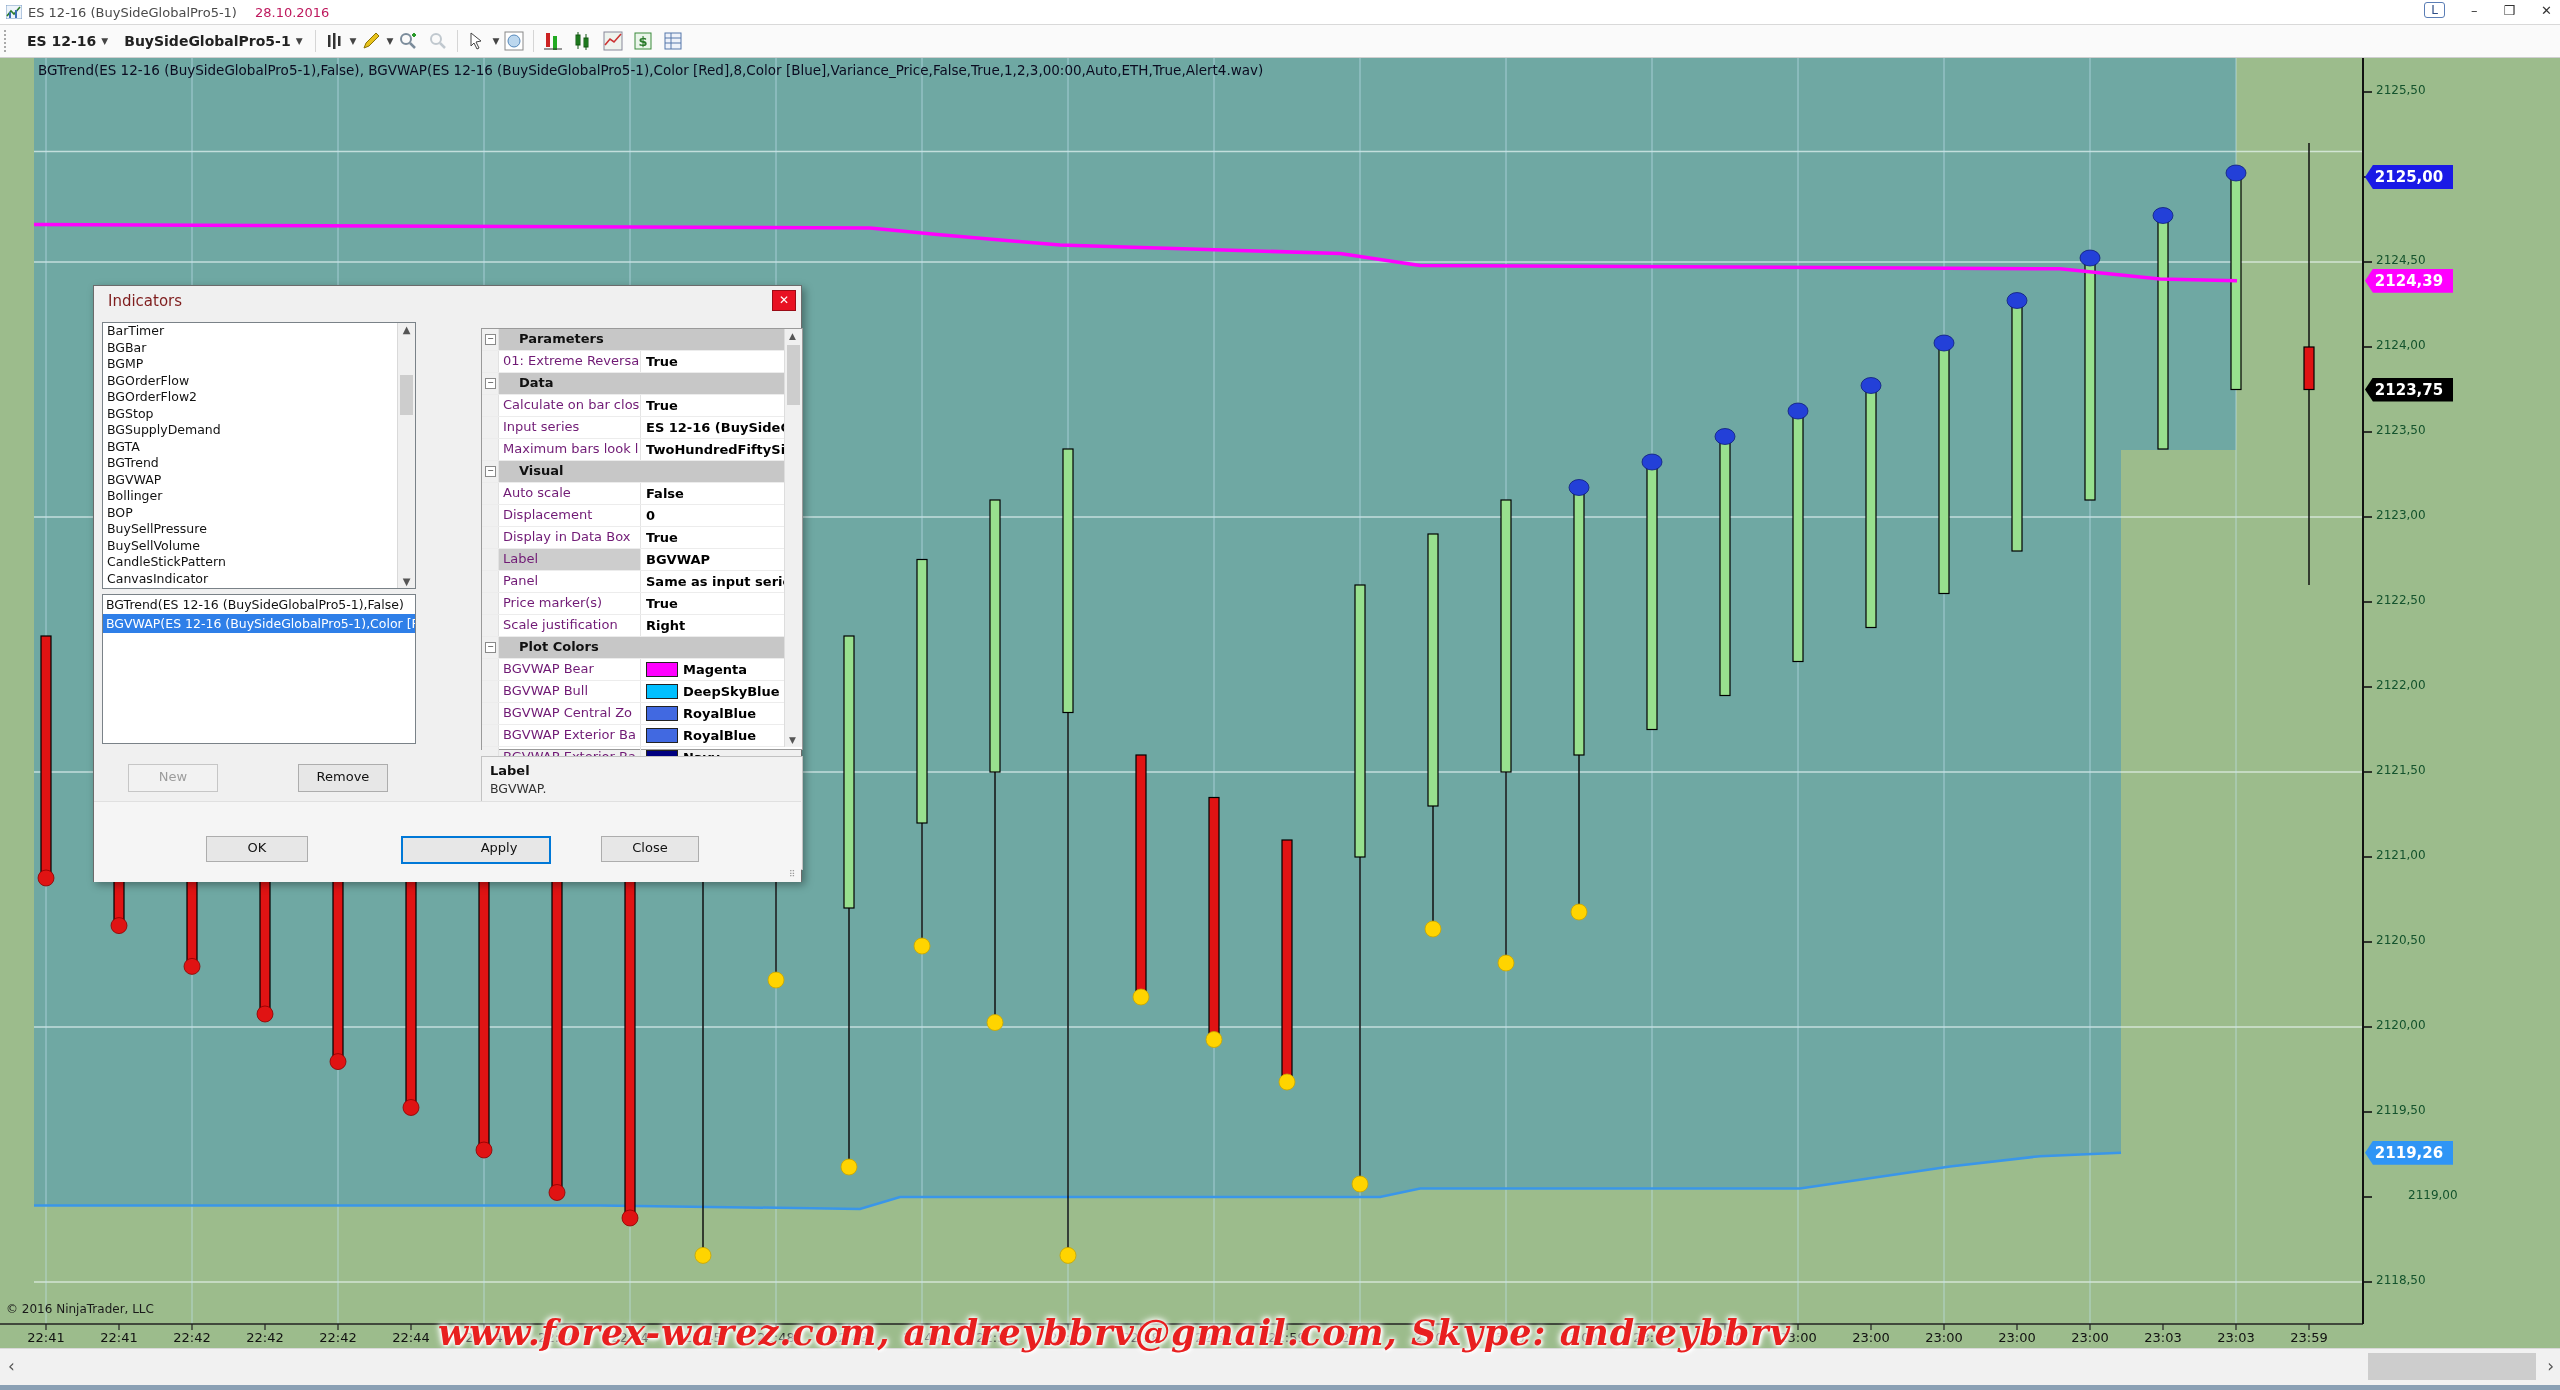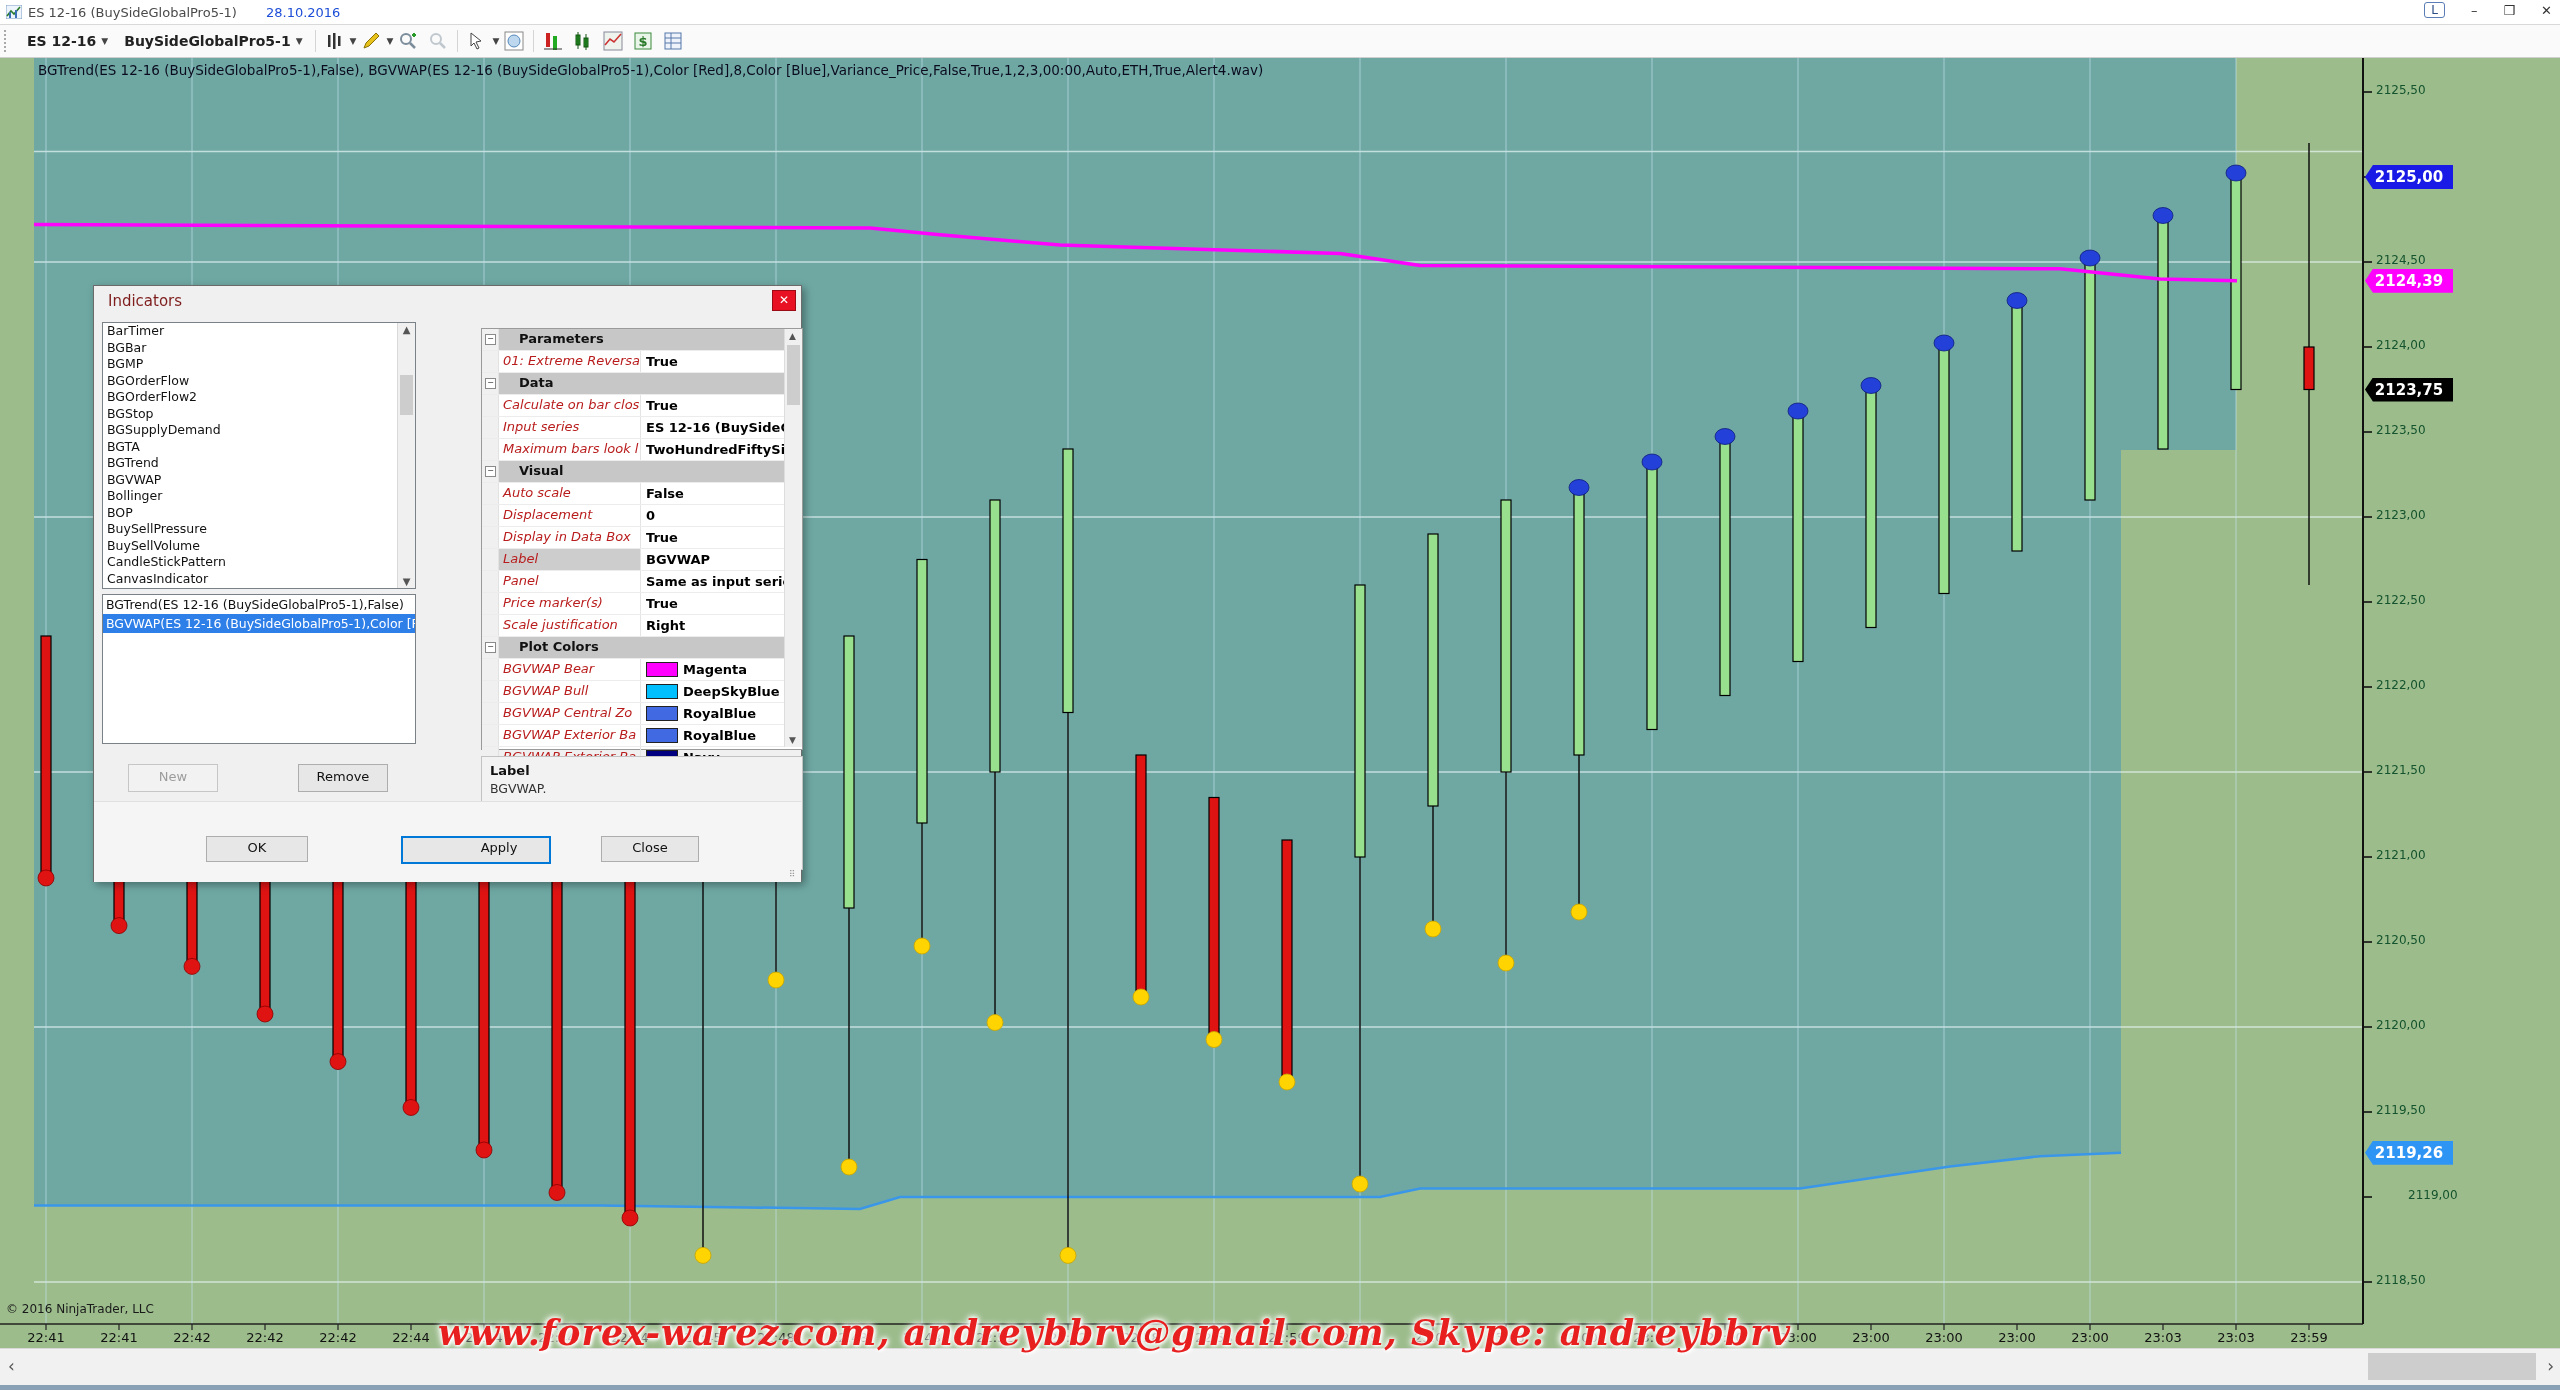--- a/index.html
+++ b/index.html
@@ -3,21 +3,21 @@
 <meta charset="utf-8">
 <style>
   html,body{margin:0;padding:0;width:2560px;height:1390px;overflow:hidden;
     font-family:"DejaVu Sans","Liberation Sans",sans-serif;}
   #app{position:relative;width:2560px;height:1390px;background:#9cbc8c;}
   
   #titlebar{position:absolute;left:0;top:0;width:2560px;height:24px;background:#ffffff;
     border-bottom:1px solid #d9d9d9;display:flex;align-items:center;}
   #titlebar .appicon{width:16px;height:14px;margin:0 6px 0 6px;}
   #titlebar .title{font-size:13px;color:#4a4a4a;}
-  #titlebar .date{font-size:13px;color:#1d4ed8;margin-left:29px;}
+  #titlebar .date{font-size:13px;color:#be185d;margin-left:18px;}
   #win-controls{position:absolute;right:8px;top:2px;display:flex;align-items:center;gap:26px;
     font-size:13px;color:#333;}
   #l-badge{border:1px solid #5a7db5;border-radius:3px;padding:0 6px;font-size:12px;color:#2d4d86;}
   
   #toolbar{position:absolute;left:0;top:25px;width:2560px;height:32px;background:#fafafa;
     border-bottom:1px solid #cfcfcf;display:flex;align-items:center;font-size:14px;color:#222;}
   .grip{width:5px;height:22px;margin:0 8px 0 4px;border-left:2px dotted #a9a9a9;}
   .tb-item{display:flex;align-items:center;gap:5px;padding:0 8px;height:26px;cursor:default;}
   .tb-item b{font-weight:bold;}
   .caret{font-size:9px;color:#444;}
@@ -71,22 +71,22 @@
   #dlg-bottom-sep{position:absolute;left:0px;top:515px;width:707px;height:80px;background:#f5f5f5;
     border-top:1px solid #e0e0e0;}
   
   #prop-grid{position:absolute;left:387px;top:42px;width:320px;height:420px;background:#fff;
     border:1px solid #9a9a9a;}
   .pg-row{display:flex;height:21px;line-height:20px;border-bottom:1px solid #ececec;font-size:13px;}
   .pg-margin{width:16px;background:#f0f0f0;border-right:1px solid #e2e2e2;position:relative;}
   .pg-exp{position:absolute;left:3px;top:5px;width:9px;height:9px;border:1px solid #8a8a8a;
     background:#fff;font-size:8px;line-height:7px;text-align:center;color:#333;}
   .pg-sec{flex:1;background:#c7c7c7;font-weight:bold;color:#111;padding-left:20px;}
-  .pg-label{width:137px;padding-left:4px;color:#b91c1c;white-space:nowrap;overflow:hidden;
-    border-right:1px solid #e4e4e4;font-style:italic;}
+  .pg-label{width:137px;padding-left:4px;color:#701a75;white-space:nowrap;overflow:hidden;
+    border-right:1px solid #e4e4e4;}
   .pg-label.sel{background:#cdcdcd;}
   .pg-value{flex:1;font-weight:bold;color:#000;padding-left:5px;white-space:nowrap;overflow:hidden;
     display:flex;align-items:center;gap:5px;}
   .swatch{display:inline-block;width:30px;height:13px;border:1px solid #222;}
   #pg-scroll{position:absolute;right:0;top:0;width:17px;height:418px;background:#f0f0f0;border-left:1px solid #ddd;}
   
   #desc-box{position:absolute;left:387px;top:470px;width:320px;height:112px;background:#f2f2f2;
     border:1px solid #c2c2c2;}
   #desc-box .t{font-weight:bold;font-size:13px;color:#111;margin:6px 0 3px 8px;}
   #desc-box .d{font-size:12.5px;color:#333;margin-left:8px;}

